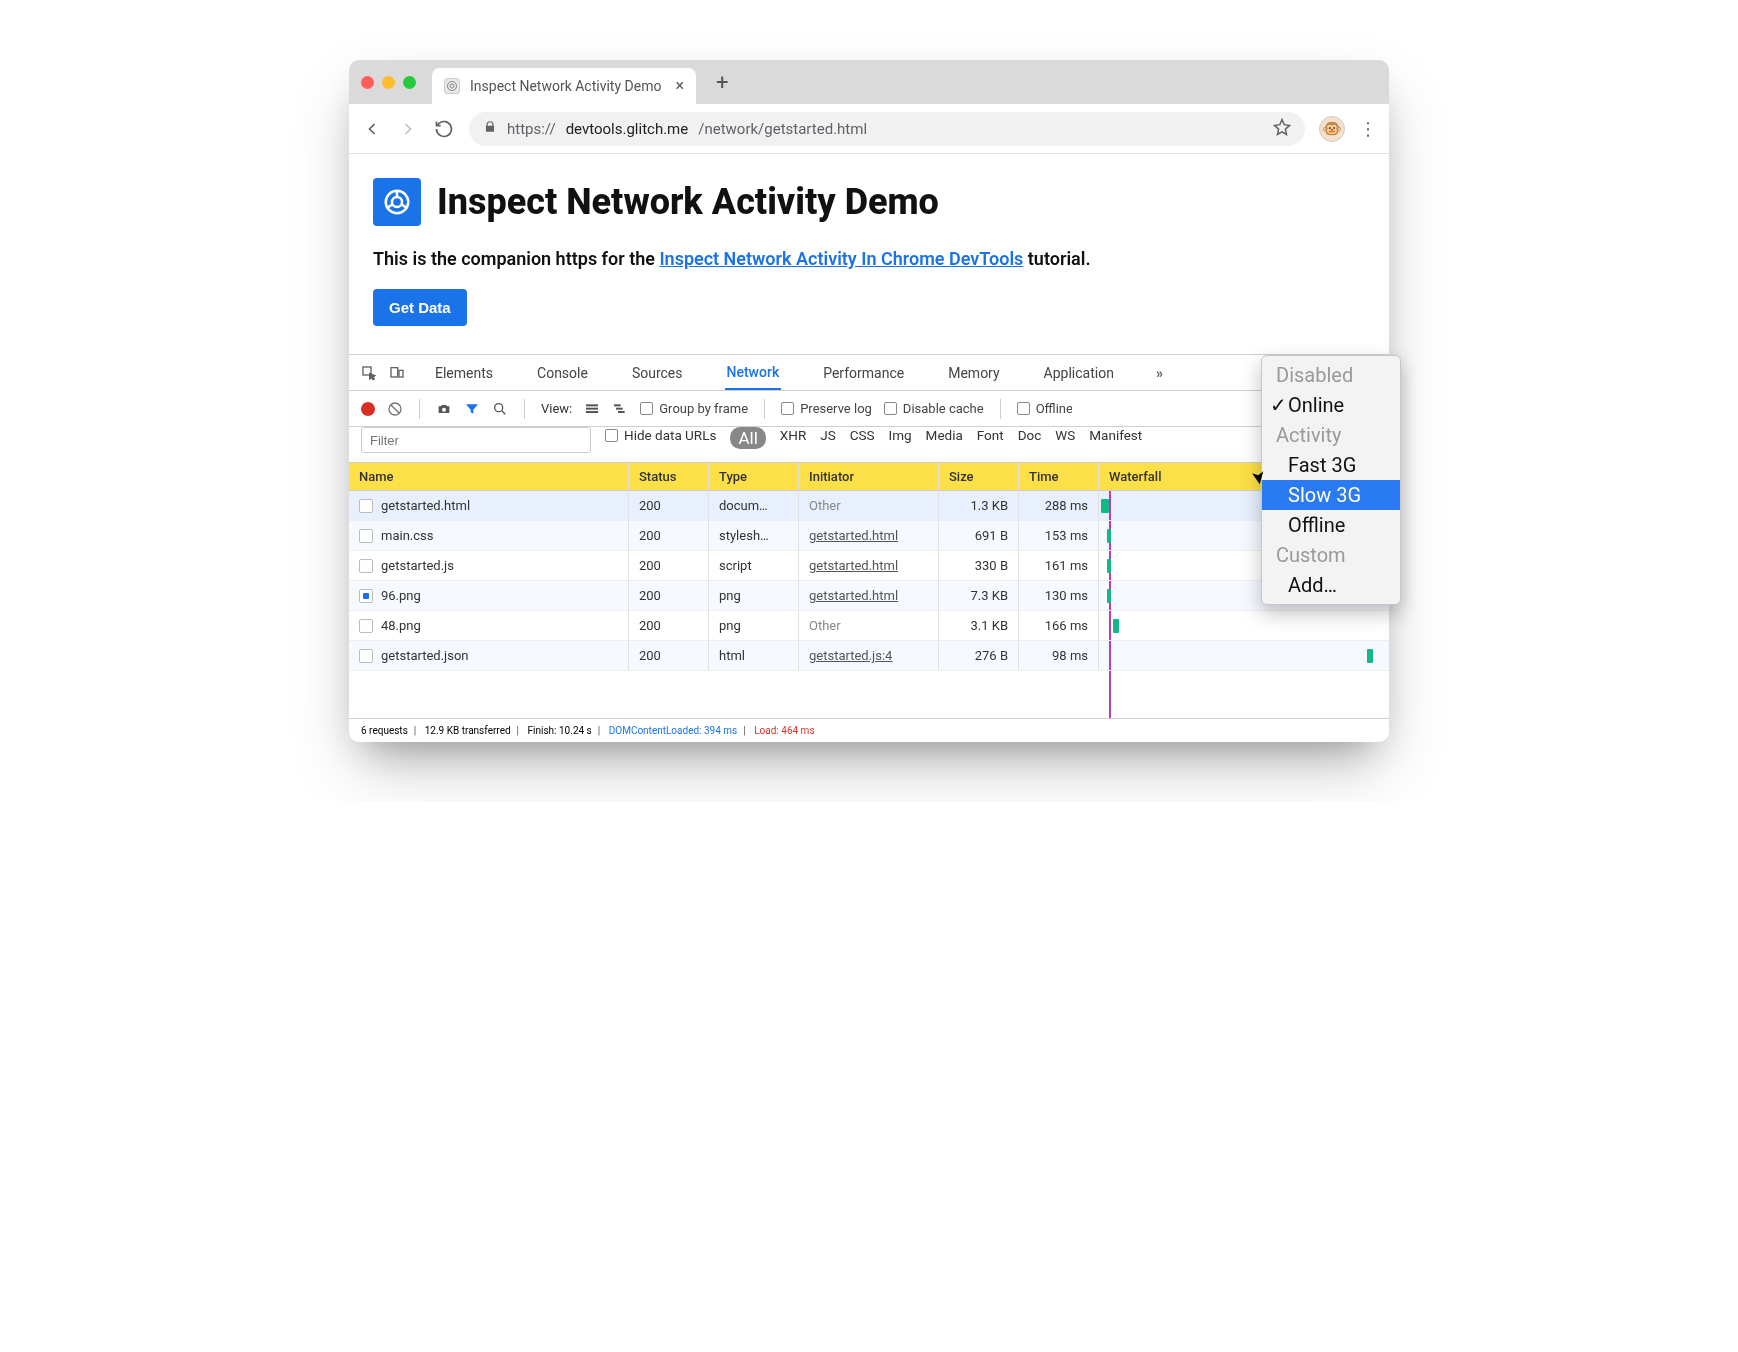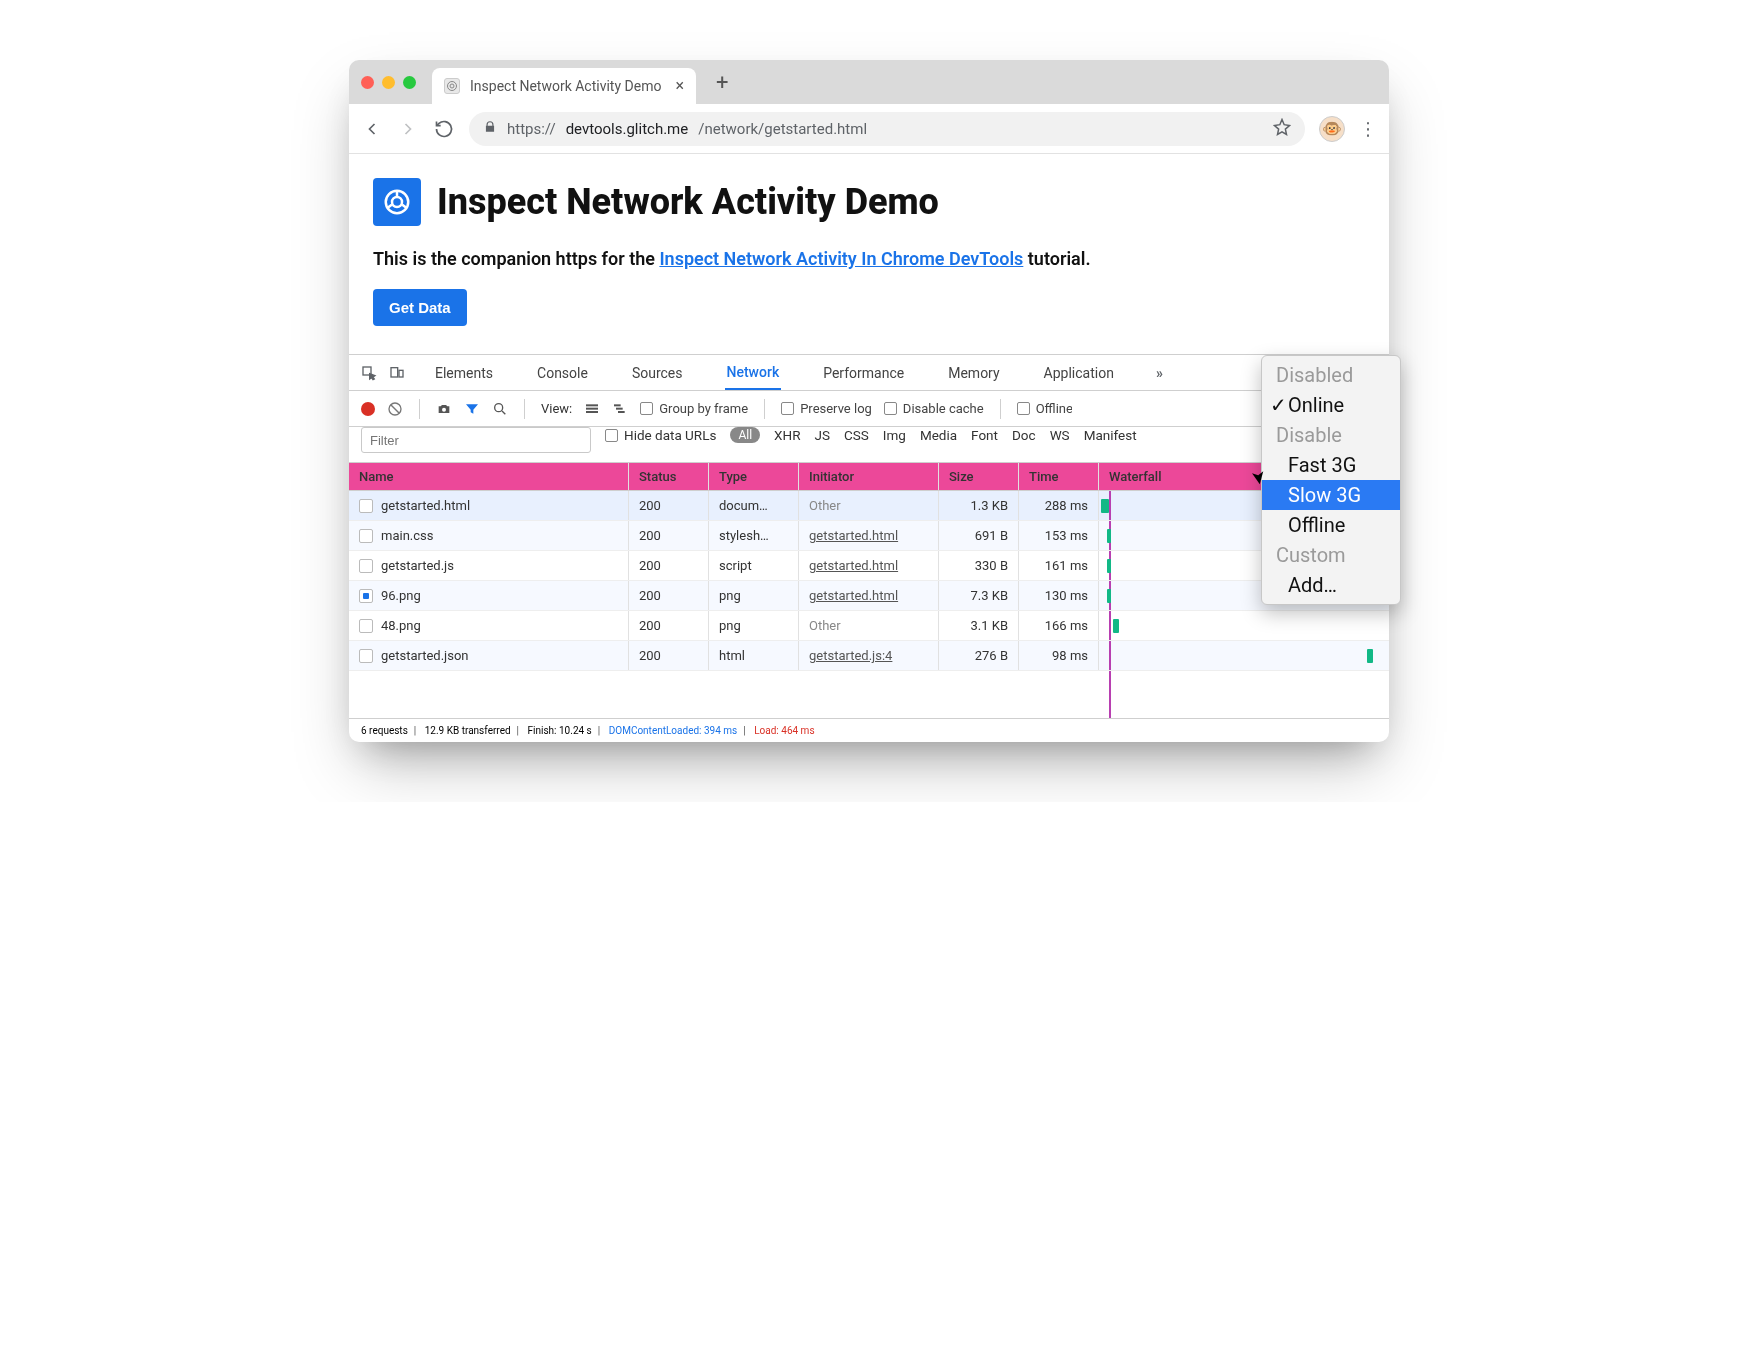--- a/index.html
+++ b/index.html
@@ -60,26 +60,26 @@
   .search-icon{color:#555;}
   .sep{width:1px;height:20px;background:#cfcfcf;margin:0 4px;}
   .view-lbl{color:#333;}
   .cb{display:flex;align-items:center;gap:6px;}
   .cb .box{width:13px;height:13px;border:1.5px solid #888;border-radius:2px;}
   .ico{display:inline-flex;align-items:center;justify-content:center;}
 
   .filter-row { display:flex; align-items:flex-start; gap:14px; border-bottom:1px solid #cfcfcf; padding:0 12px; height:36px; font-size:13.5px; color:#333;}
   .filter-input { width:230px; height:26px; border:1px solid #c9c9c9; border-radius:3px; padding:0 8px; color:#777; font-size:13px;}
   .chip{color:#333;}
-  .chip.all{background:#888;color:#fff;border-radius:10px;padding:1px 8px;font-size:12px;}
+  .chip.all{background:#888;color:#fff;border-radius:10px;padding:1px 8px;font-size:17px;}
 
   
   .table { font-size:13px; color:#333; }
   .thead,.trow{display:grid;grid-template-columns:280px 80px 90px 140px 80px 80px 1fr;align-items:center;}
-  .thead{background:#ec4899;border-bottom:1px solid #cfcfcf;height:28px;font-weight:500;}
+  .thead{background:#fde047;border-bottom:1px solid #cfcfcf;height:28px;font-weight:500;}
   .thead .cell,.trow .cell{padding:0 10px;height:100%;display:flex;align-items:center;border-right:1px solid #e1e1e1;white-space:nowrap;overflow:hidden;text-overflow:ellipsis;}
   .thead .cell:last-child,.trow .cell:last-child{border-right:none;}
   .trow{height:30px;border-bottom:1px solid #eee;}
   .trow:nth-child(even){background:#f6f9ff;}
   .trow.sel{background:#e8f0fe;}
   .cell.size,.cell.time{justify-content:flex-end;}
   .file-ic{width:14px;height:14px;border:1px solid #bbb;margin-right:8px;border-radius:2px;background:#fff;position:relative;}
   .file-ic.img::after{content:"";position:absolute;inset:3px;background:#1a73e8;border-radius:1px;}
   .initiator a{color:#555;text-decoration:underline;}
   .initiator .other{color:#888;}
@@ -254,21 +254,21 @@
         </span>
       <span class="sep"></span>
       <span class="cb">
           <span class="box"></span>
           <span style="overflow:hidden;max-width:36px;text-overflow:clip;">Offline</span>
         </span>
 
       <div class="menu" id="throttle-menu">
           <div class="mi header">Disabled</div>
           <div class="mi check">Online</div>
-          <div class="mi header">Disable</div>
+          <div class="mi header">Activity</div>
           <div class="mi">Fast 3G</div>
           <div class="mi sel">Slow 3G</div>
           <div class="mi">Offline</div>
           <div class="mi header">Custom</div>
           <div class="mi">Add…</div>
         </div>
       <span class="cursor" style="right: 122px; left: auto; top: 112px; position: absolute; transform: rotate(80deg); color: rgb(0, 0, 0);">➤</span>
     </div>
 
     <div class="filter-row">

